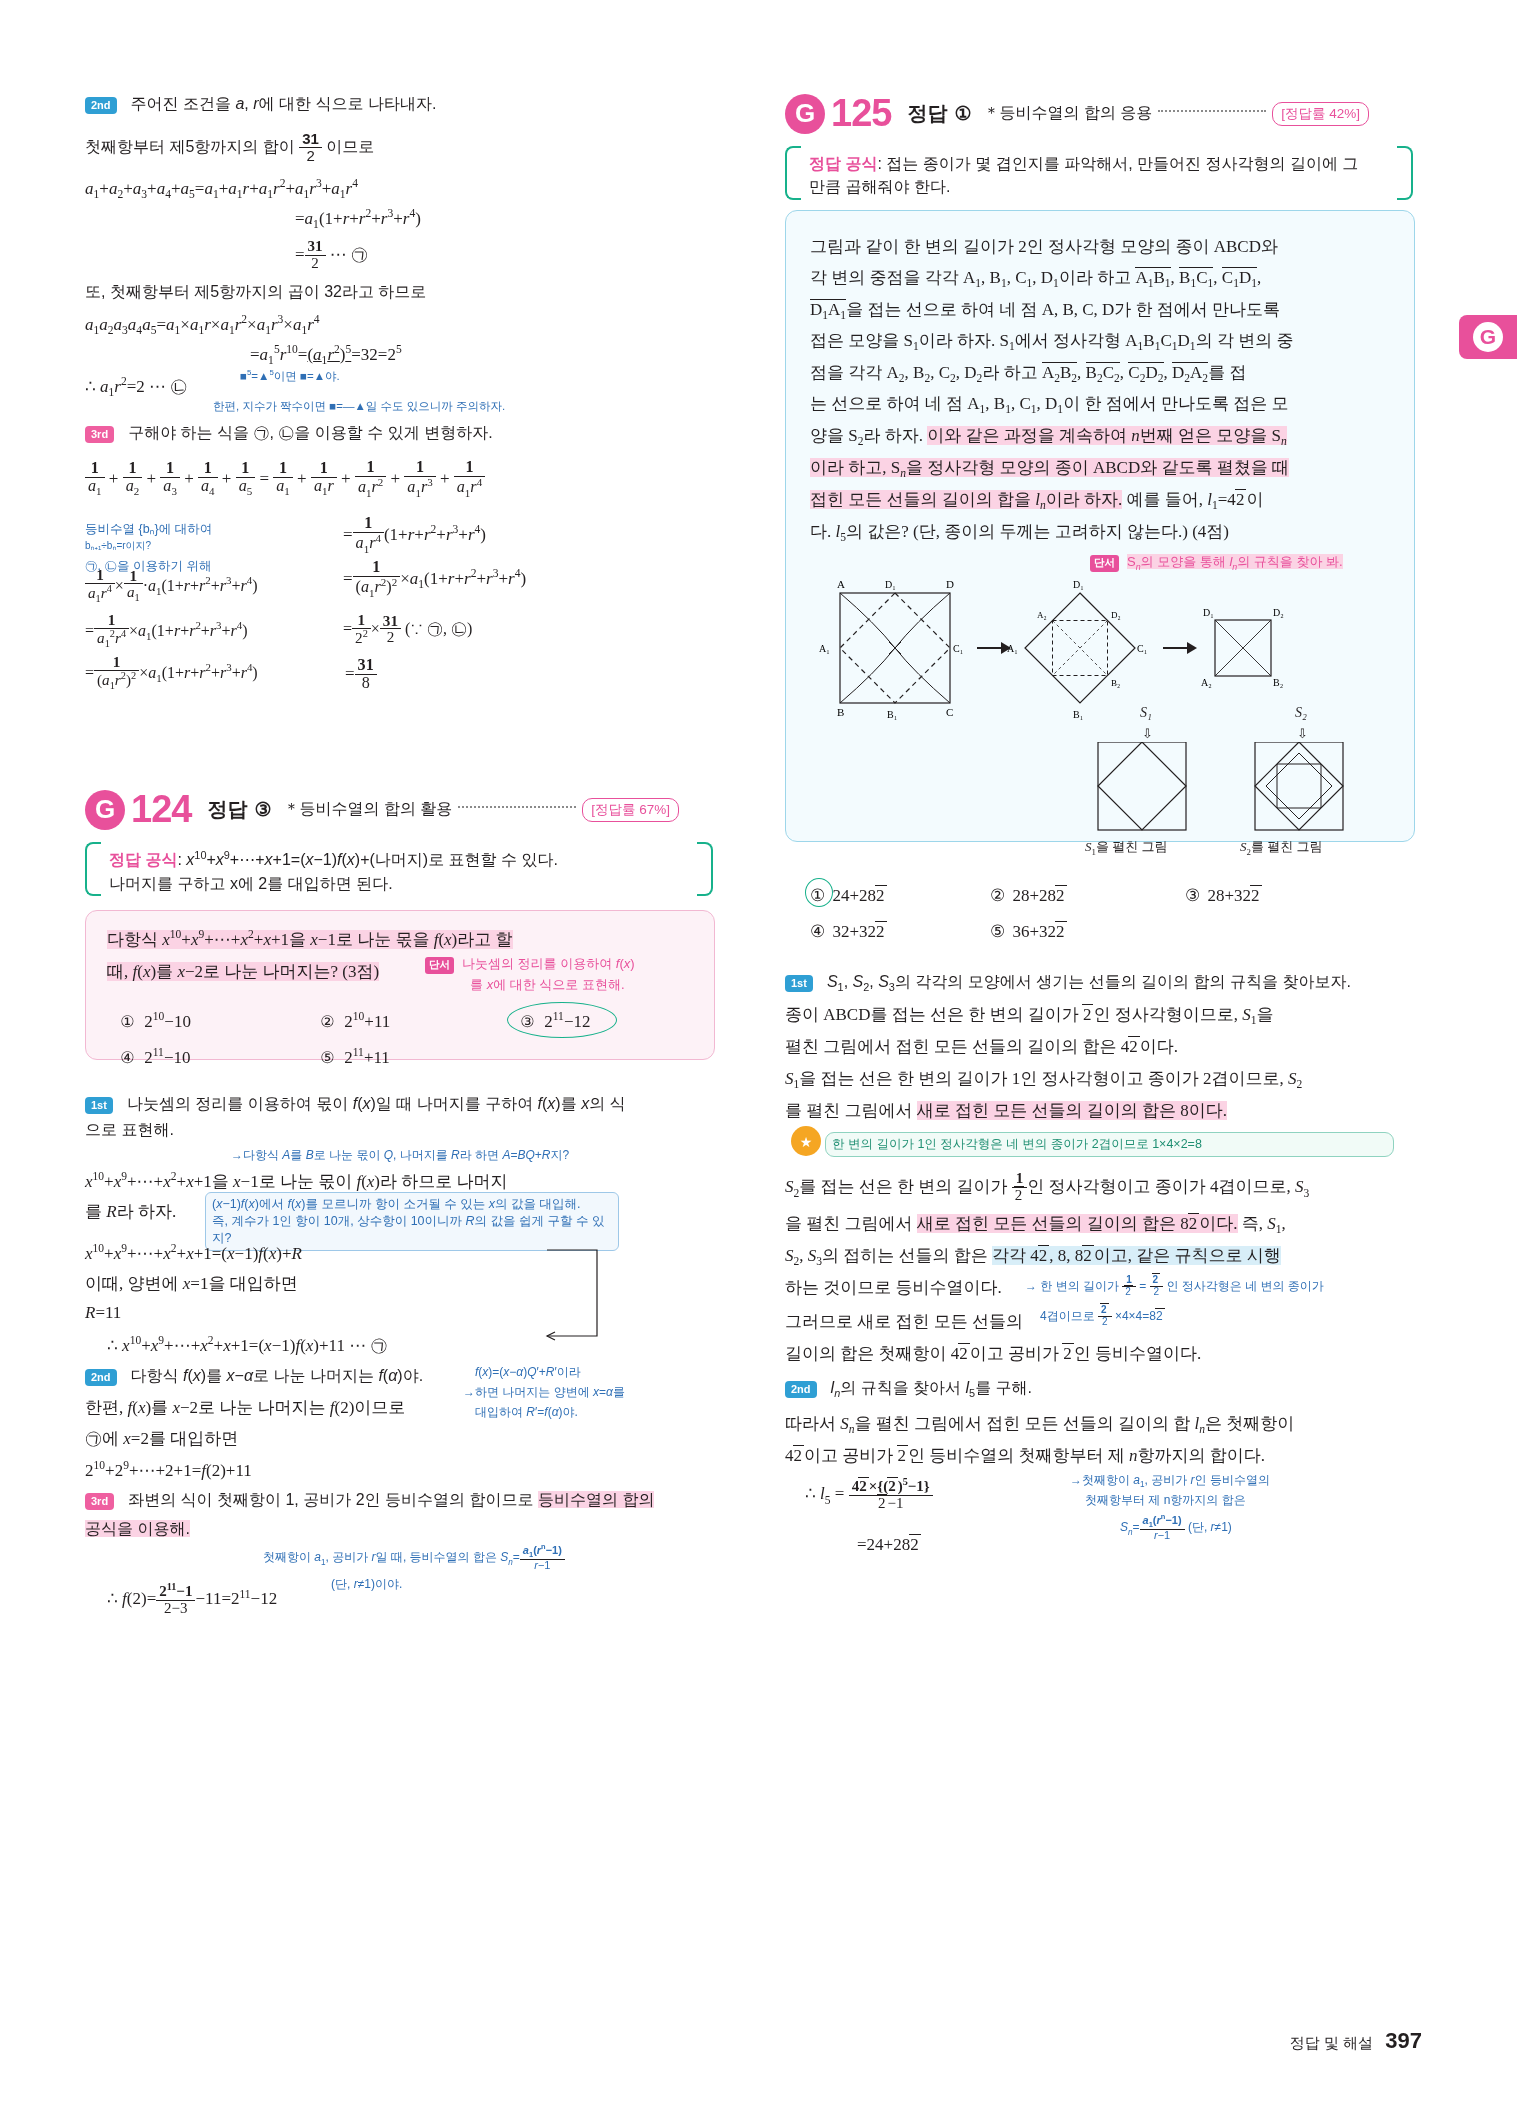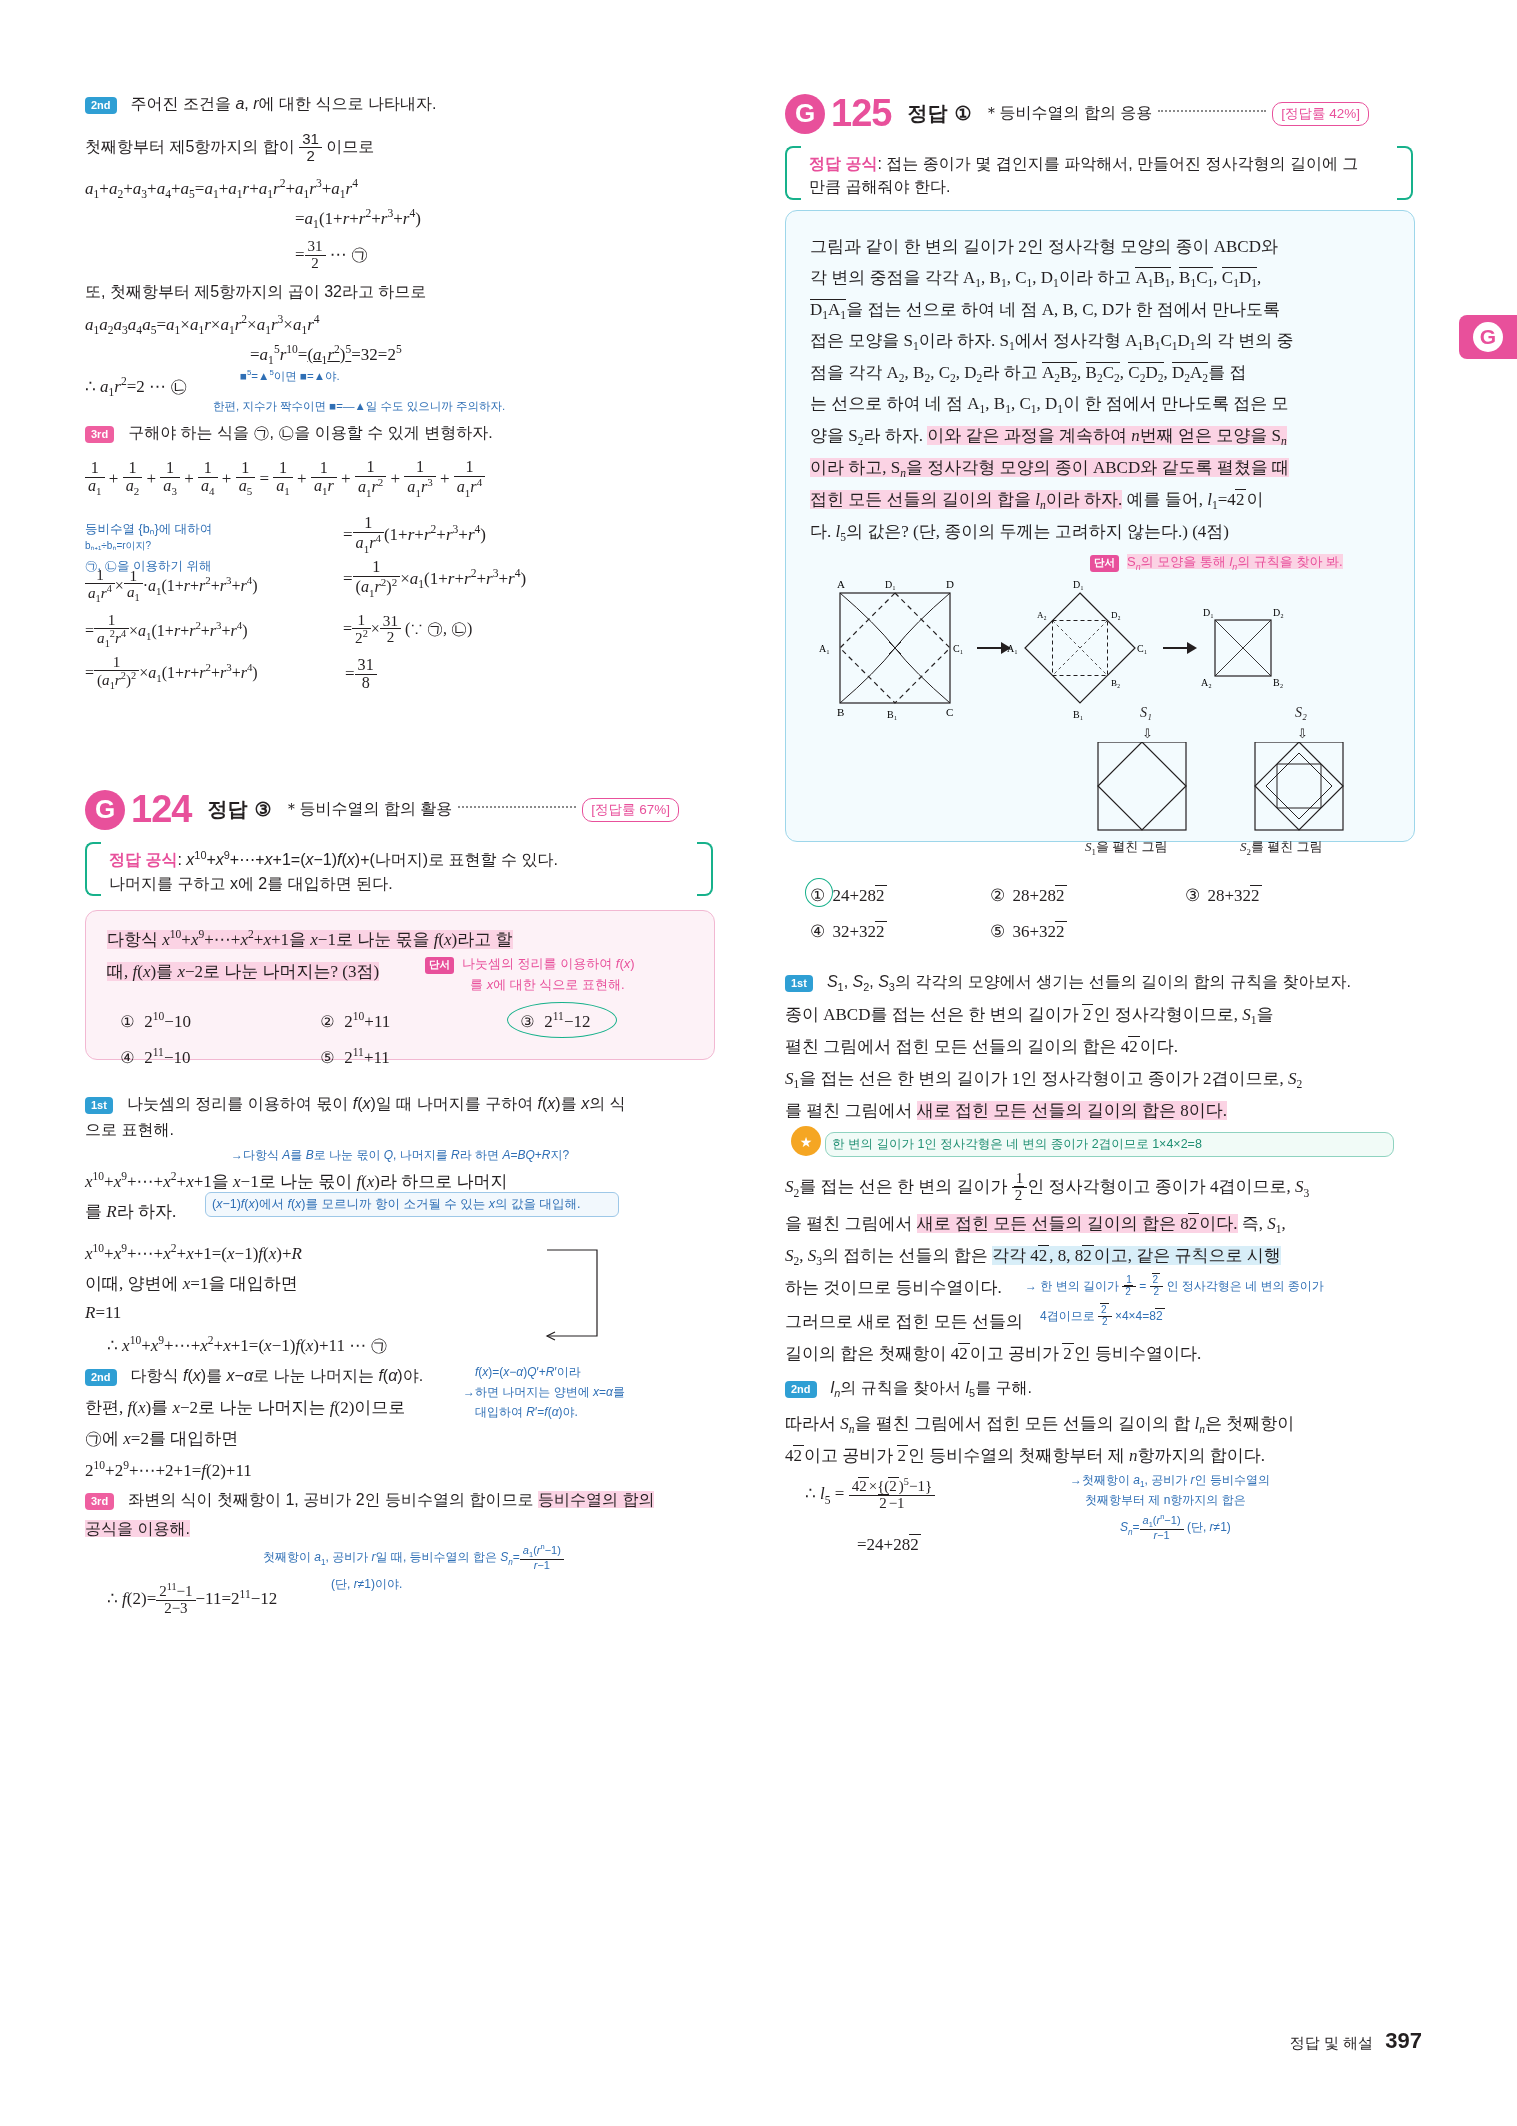--- a/index.html
+++ b/index.html
@@ -88,21 +88,21 @@
     position:absolute;line-height:1.35;
   }
   .greenbox{
     border:1.2px solid #8fd3c0;border-radius:6px;background:#f1fbf7;
     color:#1f8f72;font-size:12.5px;padding:3px 6px;font-family:"Liberation Sans", sans-serif;
     position:absolute;line-height:1.35;
   }
 
   
   .frac{display:inline-block;vertical-align:middle;text-align:center;font-size:0.95em;line-height:1.05;position:relative;top:-1px;}
-  .frac .n{display:block;padding:0 3px;}
+  .frac .n{display:block;padding:0 3px;font-weight:bold;}
   .frac .d{display:block;border-top:1.2px solid #231f20;padding:0 3px;}
   .sq{display:inline-block;}
   .sqrt{border-top:1.1px solid #231f20;padding:0 2px 0 1px;margin-left:-1px;}
   sub{font-size:0.68em;}
   sup{font-size:0.68em;}
 
   .pagefoot{
     position:absolute;right:95px;bottom:72px;font-size:15px;
     font-family:"Liberation Sans", sans-serif;
   }
@@ -295,20 +295,21 @@
 
     <div class="t sz17" style="left:-10px;top:1170px;">
       <span class="it">x</span><sup>10</sup>+<span class="it">x</span><sup>9</sup>+⋯+<span class="it">x</span><sup>2</sup>+<span class="it">x</span>+1을 <span class="it">x</span>−1로 나눈 몫이 <span class="it">f</span>(<span class="it">x</span>)라 하므로 나머지
     </div>
     <div class="t sz17" style="left:-10px;top:1200px;">
       를 <span class="it">R</span>라 하자.
     </div>
 
     <div class="bluebox" style="left:110px;top:1192px;width:400px;">
       <div>(<span class="it">x</span>−1)<span class="it">f</span>(<span class="it">x</span>)에서 <span class="it">f</span>(<span class="it">x</span>)를 모르니까 항이 소거될 수 있는 <span class="it">x</span>의 값을 대입해.</div>
+      <div>즉, 계수가 1인 항이 10개, 상수항이 10이니까 <span class="it">R</span>의 값을 쉽게 구할 수 있지?</div>
     </div>
 
     <div class="t sz17" style="left:-10px;top:1242px;">
       <span class="it">x</span><sup>10</sup>+<span class="it">x</span><sup>9</sup>+⋯+<span class="it">x</span><sup>2</sup>+<span class="it">x</span>+1=(<span class="it">x</span>−1)<span class="it">f</span>(<span class="it">x</span>)+<span class="it">R</span>
     </div>
     <div class="t sz17" style="left:-10px;top:1272px;">
       이때, 양변에 <span class="it">x</span>=1을 대입하면
     </div>
     <div class="t sz17" style="left:-10px;top:1303px;">
       <span class="it">R</span>=11

